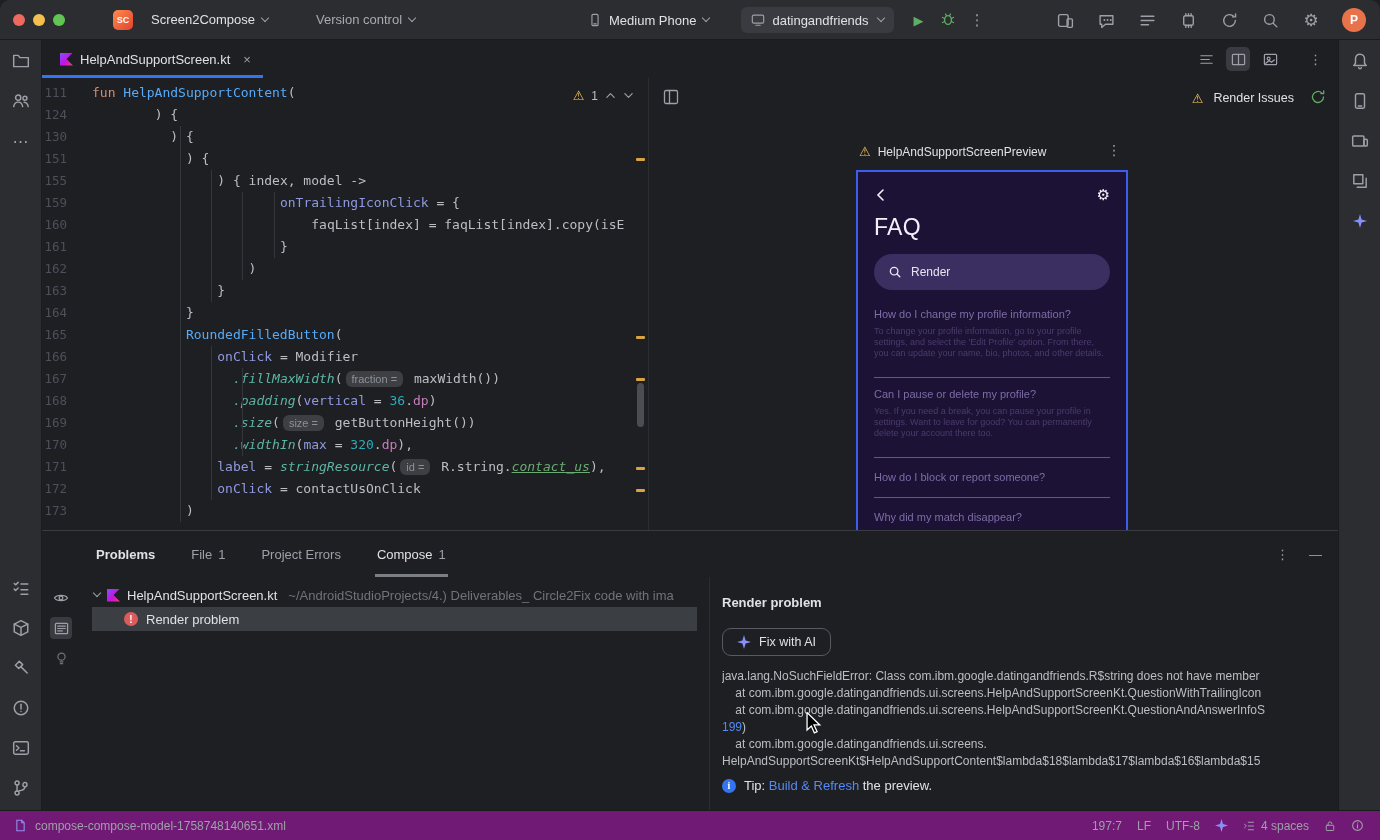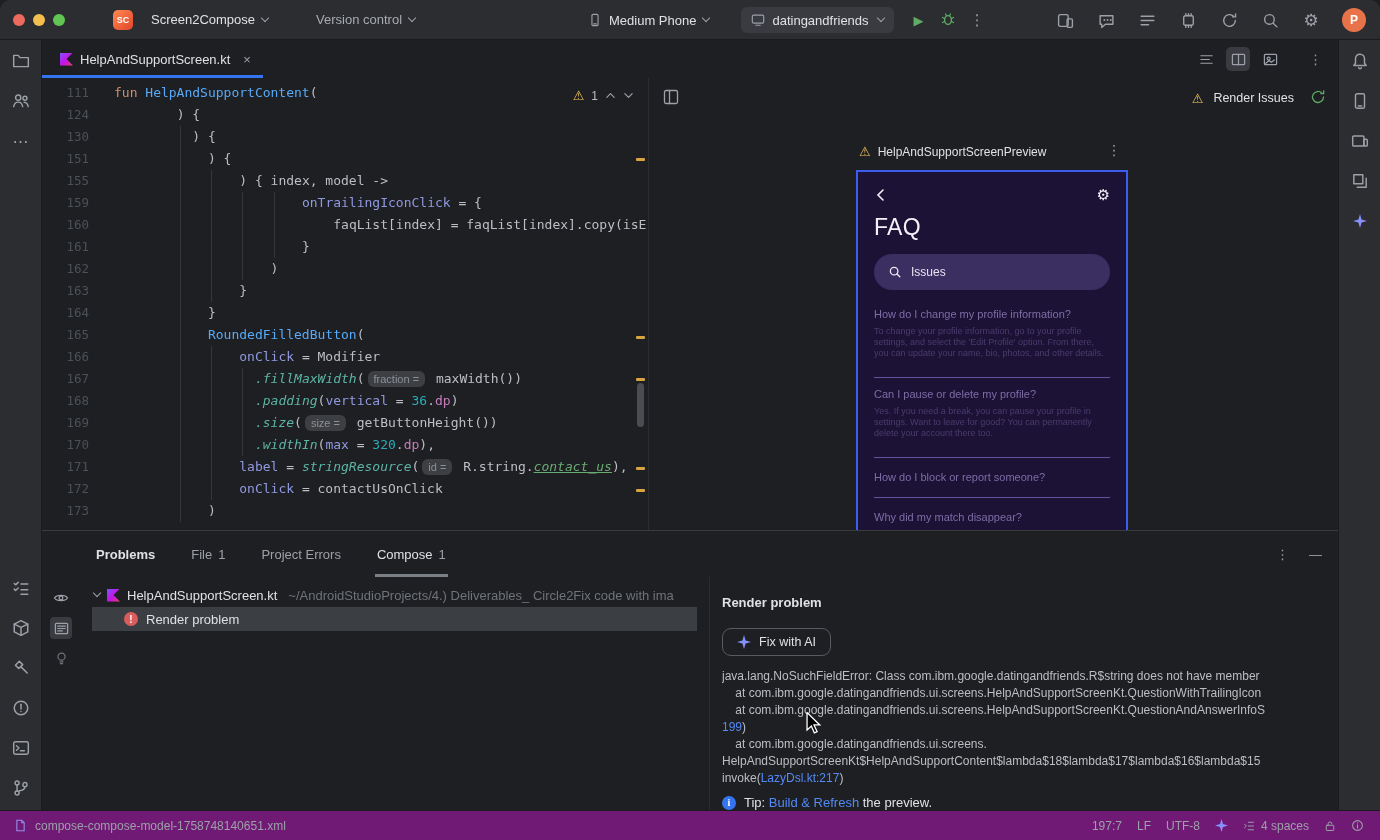--- a/index.html
+++ b/index.html
@@ -48,21 +48,21 @@
            background:linear-gradient(135deg,#7F52FF 0%,#C811E2 55%,#E54857 100%);
            clip-path:polygon(0 0,100% 0,50% 50%,100% 100%,0 100%); }
   .tab-close { color:#9DA0A8; margin-left:6px; font-size:13px; }
   .view-toggles { position:absolute; right:56px; top:0; height:38px; display:flex; align-items:center; gap:8px; }
   .vt { width:24px; height:24px; border-radius:5px; display:flex; align-items:center; justify-content:center; }
   .vt.active { background:#393B40; }
   .tab-kebab { position:absolute; right:16px; top:0; height:38px; display:flex; align-items:center; color:#9DA0A8; }
 
   
   .editor { position:absolute; left:42px; top:78px; width:606px; height:452px; background:#1E1F22; overflow:hidden; }
-  .code-pane { padding-top:4px;padding-left:22px; }
+  .code-pane { padding-top:4px; }
   .code-line { display:flex; height:22px; line-height:22px; font-family:"DejaVu Sans Mono",monospace;
                font-size:13px; white-space:pre; }
   .ln { width:50px; padding-right:25px; text-align:right; color:#4B5059; flex:none; font-size:12.5px; }
   .lc { white-space:pre; }
   .seg-d { color:#BCBEC4; } .seg-kw { color:#CF8E6D; } .seg-fn { color:#57AAF7; }
   .seg-ext { color:#5CB5A5; font-style:italic; } .seg-arg { color:#9099E0; }
   .seg-num { color:#2AACB8; } .seg-prop { color:#C77DBB; }
   .seg-res { color:#6AAB73; font-style:italic; text-decoration:underline; }
   .seg-chip { background:#3D3F43; color:#8C9199; border-radius:6px; padding:0 6px; font-size:11px;
               font-family:"Liberation Sans",sans-serif; display:inline-block; height:16px; line-height:16px;
@@ -454,21 +454,21 @@
             <path d="M9 2 4 7l5 5"></path>
           </svg>
         <span class="ph-gear">⚙</span>
       </div>
       <div class="ph-title">FAQ</div>
       <div class="ph-search">
         <svg width="14" height="14" viewBox="0 0 16 16" fill="none" stroke="#EDE9F5" stroke-width="1.5" stroke-linecap="round">
             <circle cx="7" cy="7" r="4.3"></circle>
             <line x1="10.3" y1="10.3" x2="13.5" y2="13.5"></line>
           </svg>
-        <span>Issues</span>
+        <span>Render</span>
       </div>
       <div class="faq-list">
           <div class="faq-item">
             <div class="faq-q">How do I change my profile information?</div>
             <div class="faq-a">To change your profile information, go to your profile settings, and select the 'Edit Profile' option. From there, you can update your name, bio, photos, and other details.</div>
           </div>
           <div class="faq-item">
             <div class="faq-q">Can I pause or delete my profile?</div>
             <div class="faq-a">Yes. If you need a break, you can pause your profile in settings. Want to leave for good? You can permanently delete your account there too.</div>
           </div>
@@ -548,21 +548,20 @@
             </svg>
           <span>Fix with AI</span>
         </button>
         <div class="stack">
             <div class="stack-line"><span>java.lang.NoSuchFieldError: Class com.ibm.google.datingandfriends.R$string does not have member</span></div>
             <div class="stack-line"><span>    at com.ibm.google.datingandfriends.ui.screens.HelpAndSupportScreenKt.QuestionWithTrailingIcon</span></div>
             <div class="stack-line"><span>    at com.ibm.google.datingandfriends.ui.screens.HelpAndSupportScreenKt.QuestionAndAnswerInfoS</span></div>
             <div class="stack-line"><span class="stack-link">199</span><span>)</span></div>
             <div class="stack-line"><span>    at com.ibm.google.datingandfriends.ui.screens.</span></div>
             <div class="stack-line"><span>HelpAndSupportScreenKt$HelpAndSupportContent$lambda$18$lambda$17$lambda$16$lambda$15</span></div>
-            <div class="stack-line"><span>invoke(</span><span class="stack-link">LazyDsl.kt:217</span><span>)</span></div>
           </div>
         <div class="tip-row">
           <span class="info-ic">i</span>
           <span><span>Tip: </span><span class="stack-link">Build &amp; Refresh</span><span> the preview.</span></span>
         </div>
       </div>
     </div>
   </section>
 
   <footer class="status">

